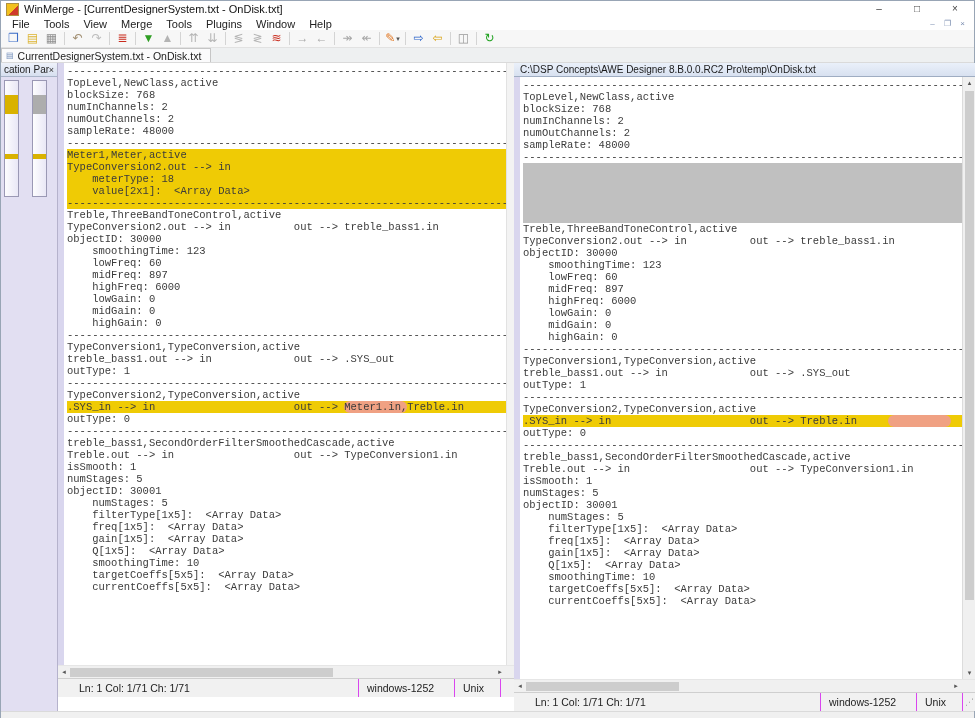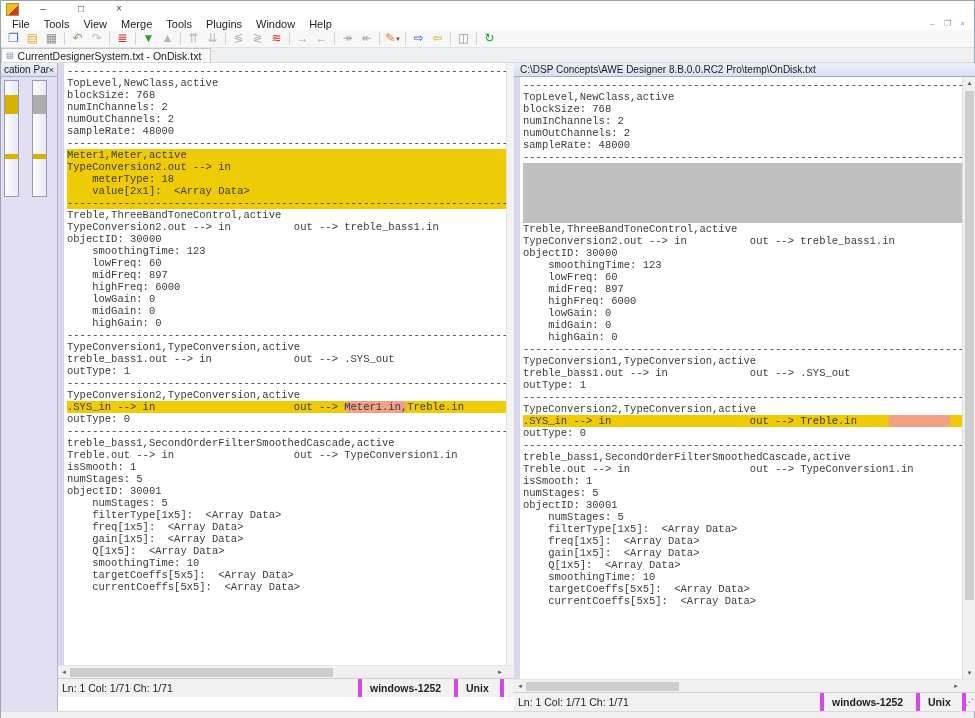--- a/index.html
+++ b/index.html
@@ -58,34 +58,35 @@
   .hscroll .sarrow{width:12px;}
   .htrack{flex:1;height:9px;position:relative;}
   .hthumb{position:absolute;top:0;height:9px;background:#cdcdcd;}
   .hthumb.l{left:0;width:62%;}
   .hthumb.r{left:0;width:36%;}
   .scroll-corner{background:#f0f0f0;border-top:1px solid #e6e6e6;box-sizing:border-box;}
   .scroll-corner.w8{width:8px;}
   .scroll-corner.w14{width:14px;font-size:8px;color:#999;line-height:12px;text-align:center;}
   
   .statusbar{height:19px;background:#f1f1f1;border-top:1px solid #cfcfcf;display:flex;align-items:center;font-size:10.5px;color:#222;box-sizing:border-box;flex:0 0 auto;}
-  .sb-left{flex:1;padding-left:4px;white-space:nowrap;overflow:hidden;}
-  .sb-seg{border-left:4px solid #d946ef;height:100%;display:flex;align-items:center;padding:0 8px;box-sizing:border-box;white-space:nowrap;font-weight:bold;}
+  .sb-left{flex:1;padding-left:21px;white-space:nowrap;overflow:hidden;}
+  .sb-seg{border-left:1px solid #d946ef;height:100%;display:flex;align-items:center;padding:0 8px;box-sizing:border-box;white-space:nowrap;}
   .sb-enc{width:96px;}
   .sb-eol{width:46px;}
   .sb-tail{width:14px;padding:0 2px;justify-content:flex-end;font-size:9px;color:#9a9a9a;}
   .bottombar{height:8px;background:#f0f0f0;border-top:1px solid #dadada;box-sizing:border-box;flex:0 0 auto;}
 </style>
 </head>
 <body>
 
 <div class="window">
 
   <div class="titlebar">
     <div class="logo"></div>
+    <div class="title-text">WinMerge - [CurrentDesignerSystem.txt - OnDisk.txt]</div>
     <div class="wc">–</div>
     <div class="wc">□</div>
     <div class="wc">×</div>
   </div>
 
   <div class="menubar">
     <div class="menu-items">
         <span class="menu-item">File</span>
         <span class="menu-item">Tools</span>
         <span class="menu-item">View</span>

